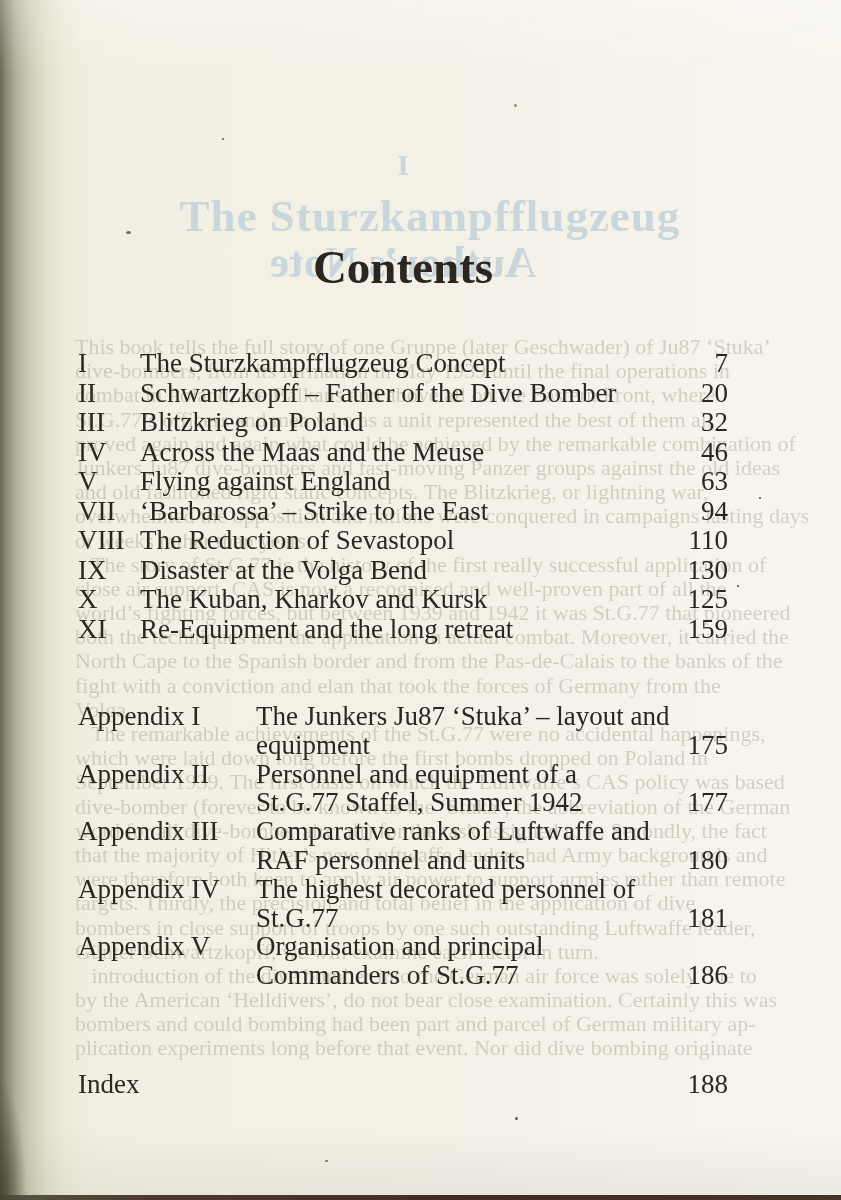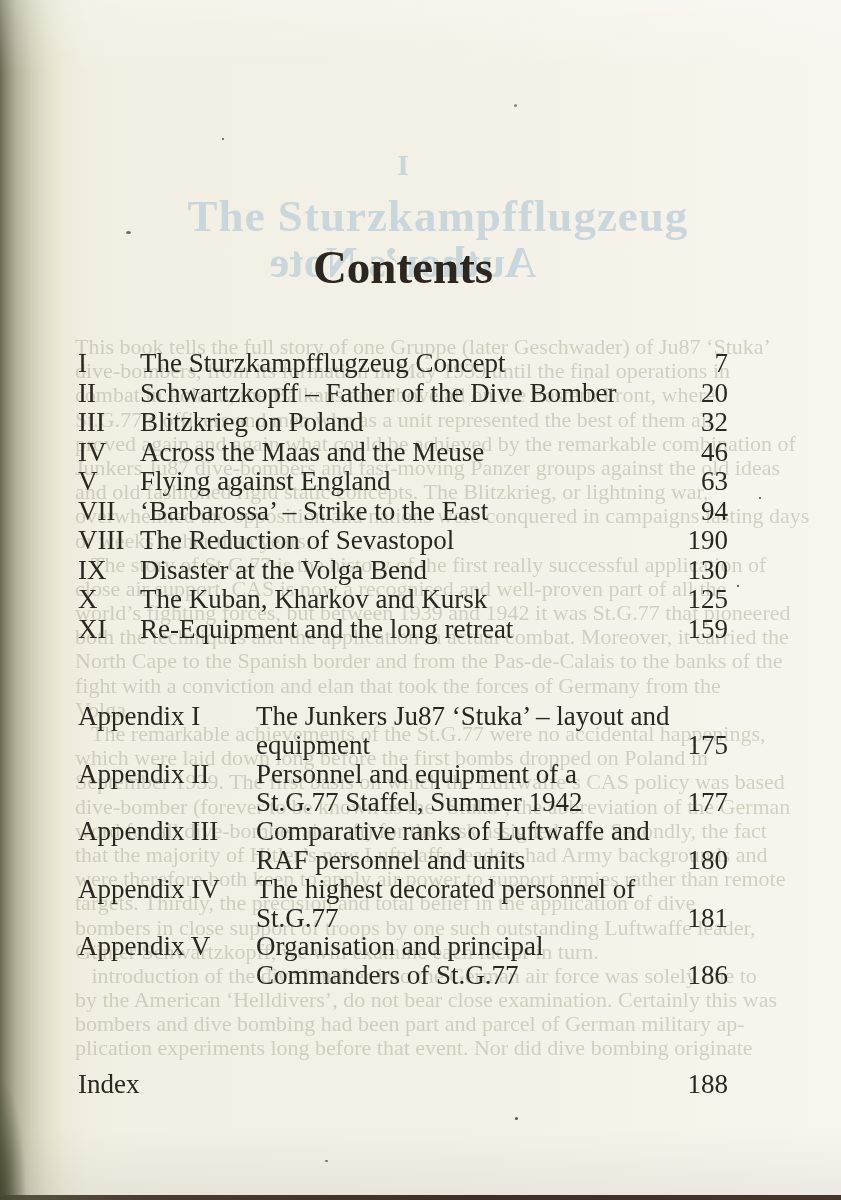--- a/index.html
+++ b/index.html
@@ -18,21 +18,21 @@
   }
   
   .ghost{position:absolute;inset:0;z-index:1;}
   .ghost *{filter:blur(0.6px);}
   .ghost-numeral{
     position:absolute;top:148px;left:78px;width:650px;
     text-align:center;font-size:30px;font-weight:bold;
     color:var(--ghost_title,#c9d6dc);
   }
   .ghost-title{
-    position:absolute;top:190px;left:78px;width:720px;
+    position:absolute;top:190px;left:70px;width:720px;
     text-align:center;font-size:45px;font-weight:bold;letter-spacing:1px;
     color:var(--ghost_title,#c9d6dc);
   }
   .ghost-mirror{
     position:absolute;top:237px;left:60px;width:686px;
     text-align:center;font-size:44px;font-weight:bold;
     color:var(--ghost_title,#ccd8de);
     transform:scaleX(-1);
   }
   .ghost-body{
@@ -132,21 +132,21 @@
         <div class="gline">bombers in close support of troops by one such outstanding Luftwaffe leader,</div>
 
         <div class="gline">Günter Schwartzkopff, we will examine each factor in turn.</div>
 
         <div class="gline">   introduction of the dive bomber into the German air force was solely due to</div>
 
 
         <div class="gline">by the American ‘Helldivers’, do not bear close examination. Certainly this was</div>
 
 
-        <div class="gline">bombers and dive bombing had been part and parcel of German military ap-</div>
+        <div class="gline">bombers and could bombing had been part and parcel of German military ap-</div>
 
         <div class="gline">plication experiments long before that event. Nor did dive bombing originate</div>
       </div>
   </div>
 
   <div class="content">
 
     <div class="heading">Contents</div>
 
     <div class="toc toc-chapters">
@@ -184,21 +184,21 @@
 
         <div class="row">
           <div class="num">VII</div>
           <div class="t"><span>‘Barbarossa’ – Strike to the East</span></div>
           <div class="pg">94</div>
         </div>
 
         <div class="row">
           <div class="num">VIII</div>
           <div class="t"><span>The Reduction of Sevastopol</span></div>
-          <div class="pg">190</div>
+          <div class="pg">110</div>
         </div>
 
         <div class="row">
           <div class="num">IX</div>
           <div class="t"><span>Disaster at the Volga Bend</span></div>
           <div class="pg">130</div>
         </div>
 
         <div class="row">
           <div class="num">X</div>

